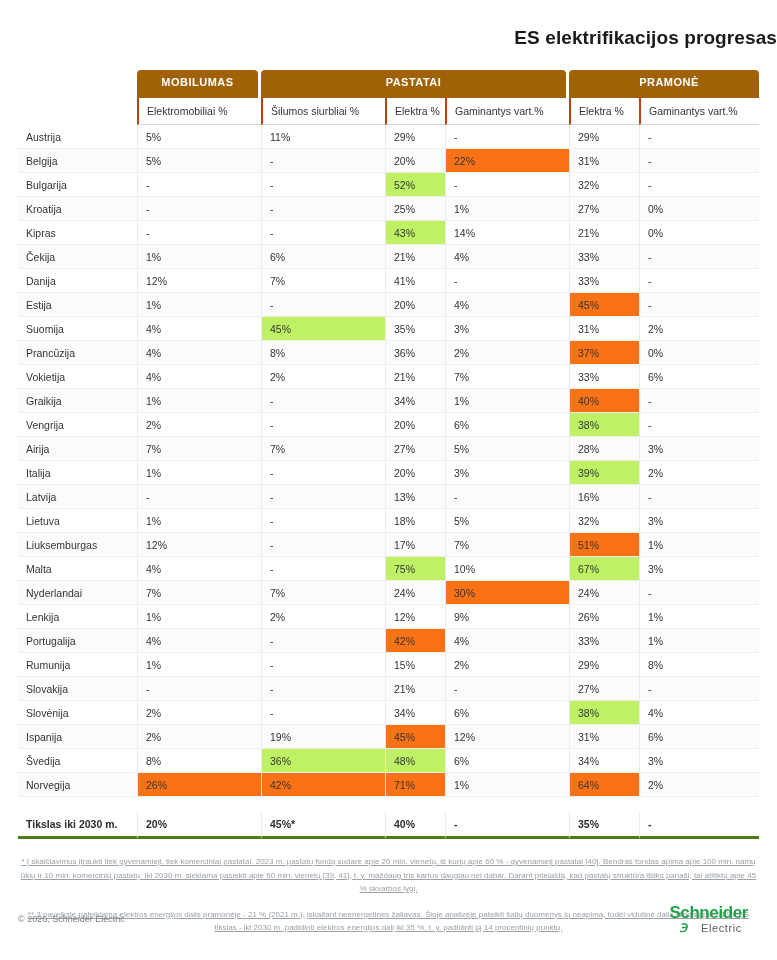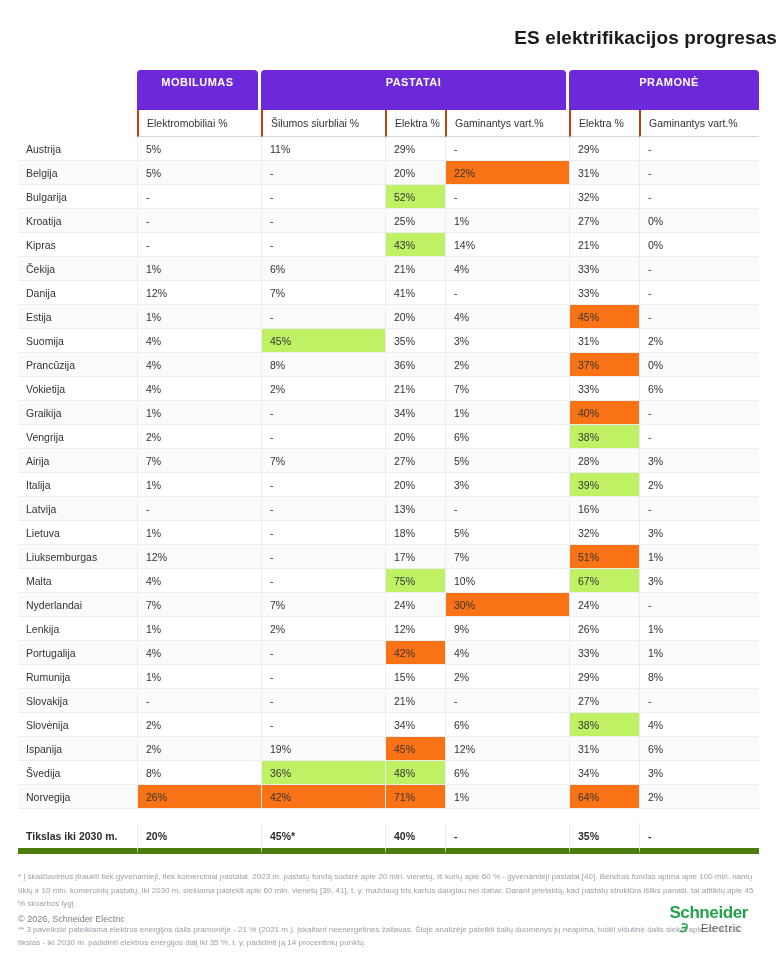--- a/index.html
+++ b/index.html
@@ -54,28 +54,28 @@
   col.c-6 { width: 120px; }
 
   
   tr.grouphead td {
     padding: 0;
     border: none;
     background: transparent;
     height: 26px;
   }
   .grp {
-    background: #6d28d9;
+    background: #a16207;
     color: #ffffff;
     font-size: 11px;
     font-weight: bold;
     text-align: center;
     letter-spacing: 0.5px;
     line-height: 24px;
-    height: 40px;
+    height: 28px;
     border-radius: 4px 4px 0 0;
     margin-right: 3px;
     box-sizing: border-box;
   }
   .grp.last { margin-right: 0; padding-left: 10px; }
   .grp-spacer { height: 24px; }
 
   
   tr.subhead td {
     font-size: 10.5px;
@@ -117,42 +117,43 @@
     width: 741px;
     border-collapse: separate;
     border-spacing: 0;
     table-layout: fixed;
     font-size: 10.5px;
   }
   table.summary td {
     padding: 6px 7px 6px 8px;
     font-weight: bold;
     color: #2b2b2b;
-    border-bottom: 6px solid #4d7c0f;
+    border-bottom: 3px solid #4d7c0f;
     border-top: 1px solid #e3e3e3;
     white-space: nowrap;
     overflow: hidden;
     height: 13px;
     vertical-align: middle;
   }
   table.summary tr.r1 td { border-bottom: 1px solid #ededed; }
   table.summary tr.r2 td { border-top: none; }
   table.summary td.sep-left { border-left: 1px solid #ececec; }
 
   
   .notes {
     padding: 0 18px;
     margin-top: 16px;
   }
   .note {
     font-size: 8px;
     line-height: 13.5px;
     color: #9aa0a6;
     margin-bottom: 12px;
-    text-align: left;
+    text-align: center;
+    text-decoration: underline;
   }
 
   
   .footer {
     position: absolute;
     left: 0;
     right: 11px;
     bottom: 26px;
     padding: 0 18px;
     display: flex;

